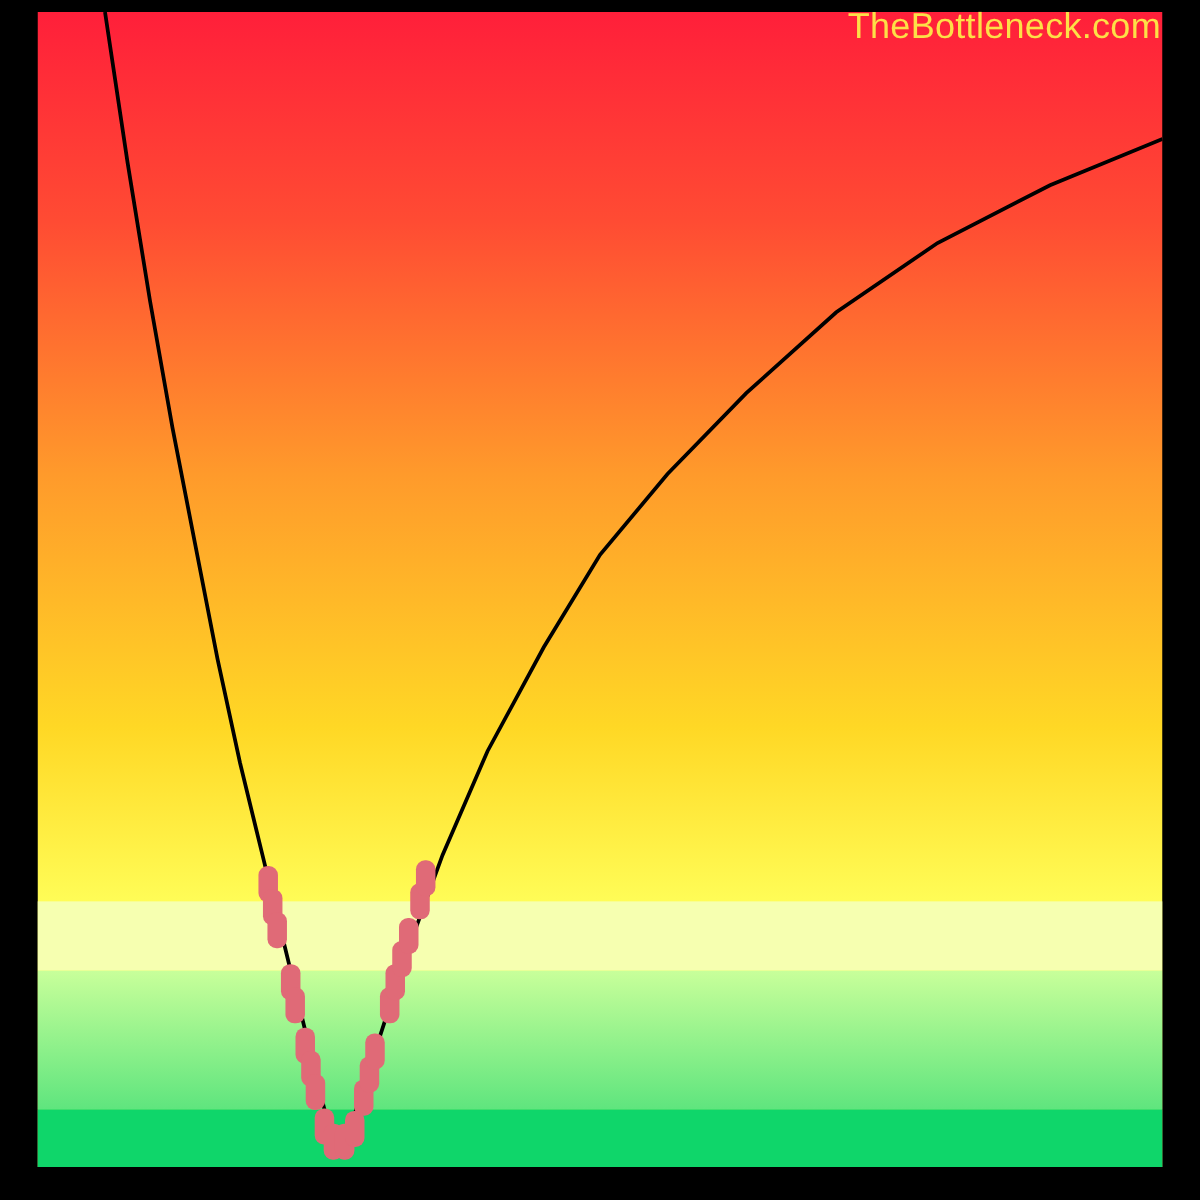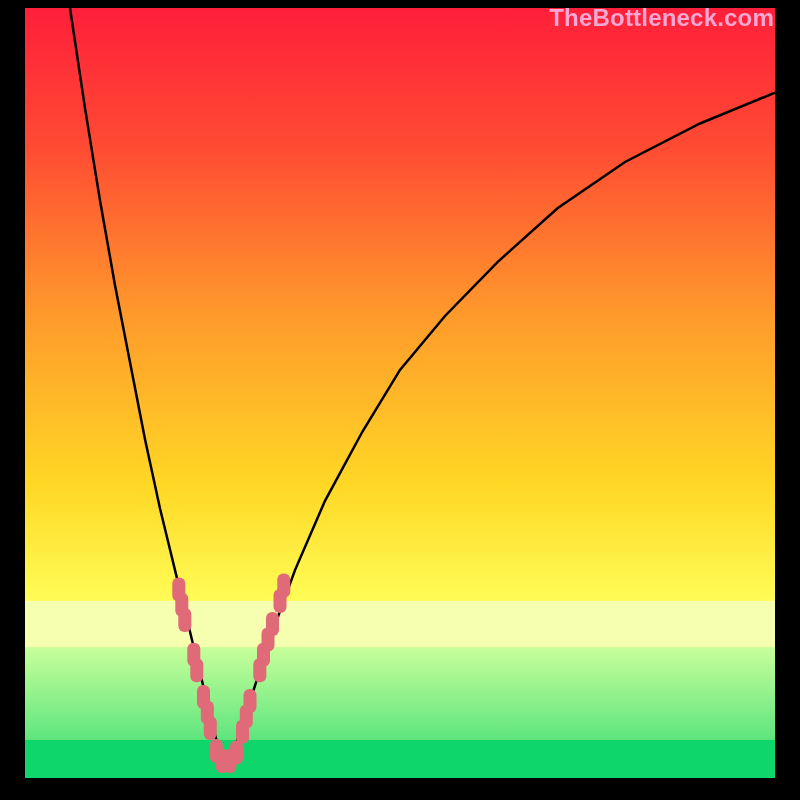--- a/index.html
+++ b/index.html
@@ -24,22 +24,22 @@
     top: 0;
     width: 750px;
     height: 770px;
   }
   .watermark {
     position: absolute;
     top: 4px;
     right: 26px;
     font-family: Arial, Helvetica, sans-serif;
     font-size: 24px;
-    font-weight: 700;
-    color: #f9a8d4;
+    font-weight: 400;
+    color: #fde047;
     letter-spacing: 0.2px;
   }
 </style>
 </head>
 <body>
 
 <div class="frame">
   <svg class="plot-area" viewBox="0 0 750 770" preserveAspectRatio="none">
     <defs>
       <linearGradient id="bgGrad" x1="0" y1="0" x2="0" y2="1">

